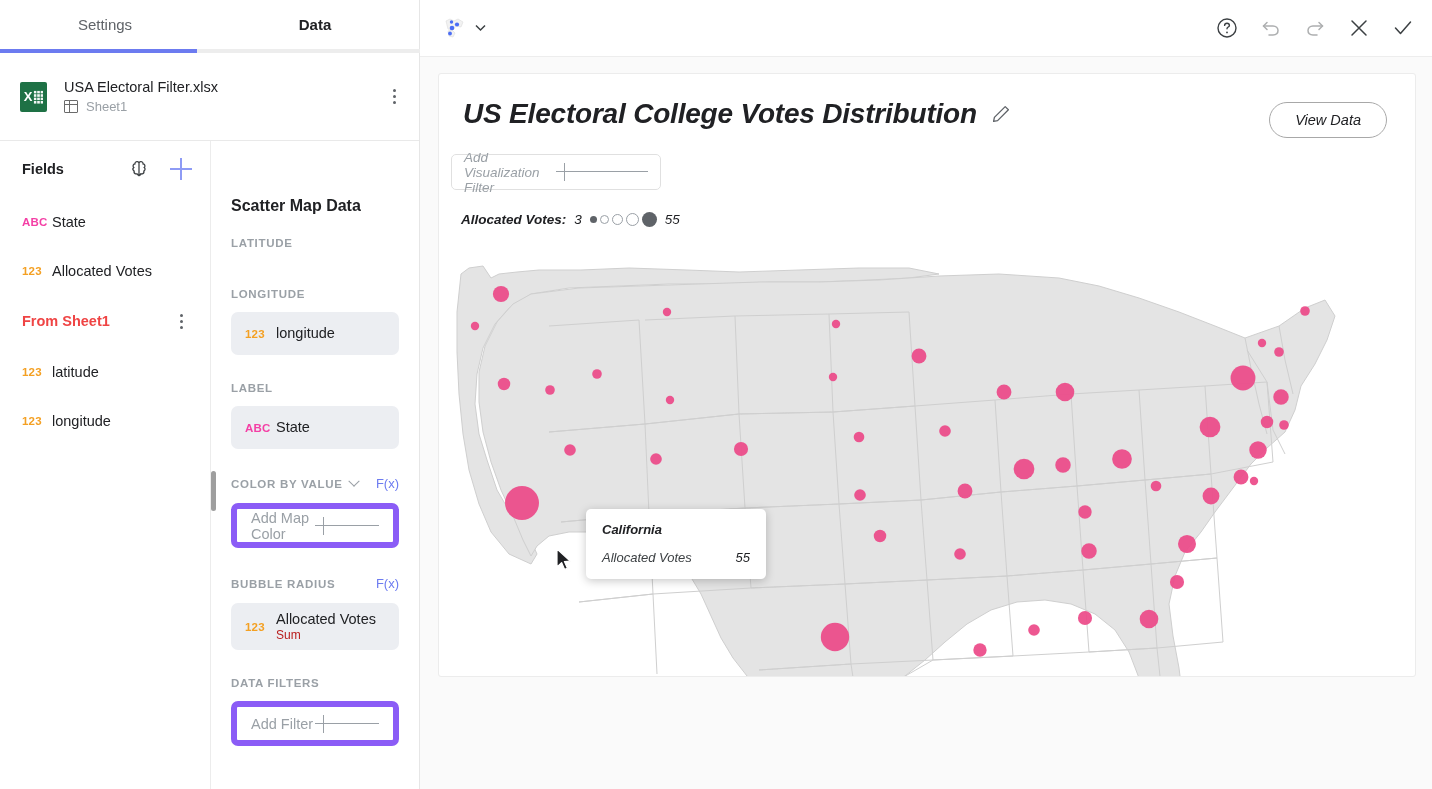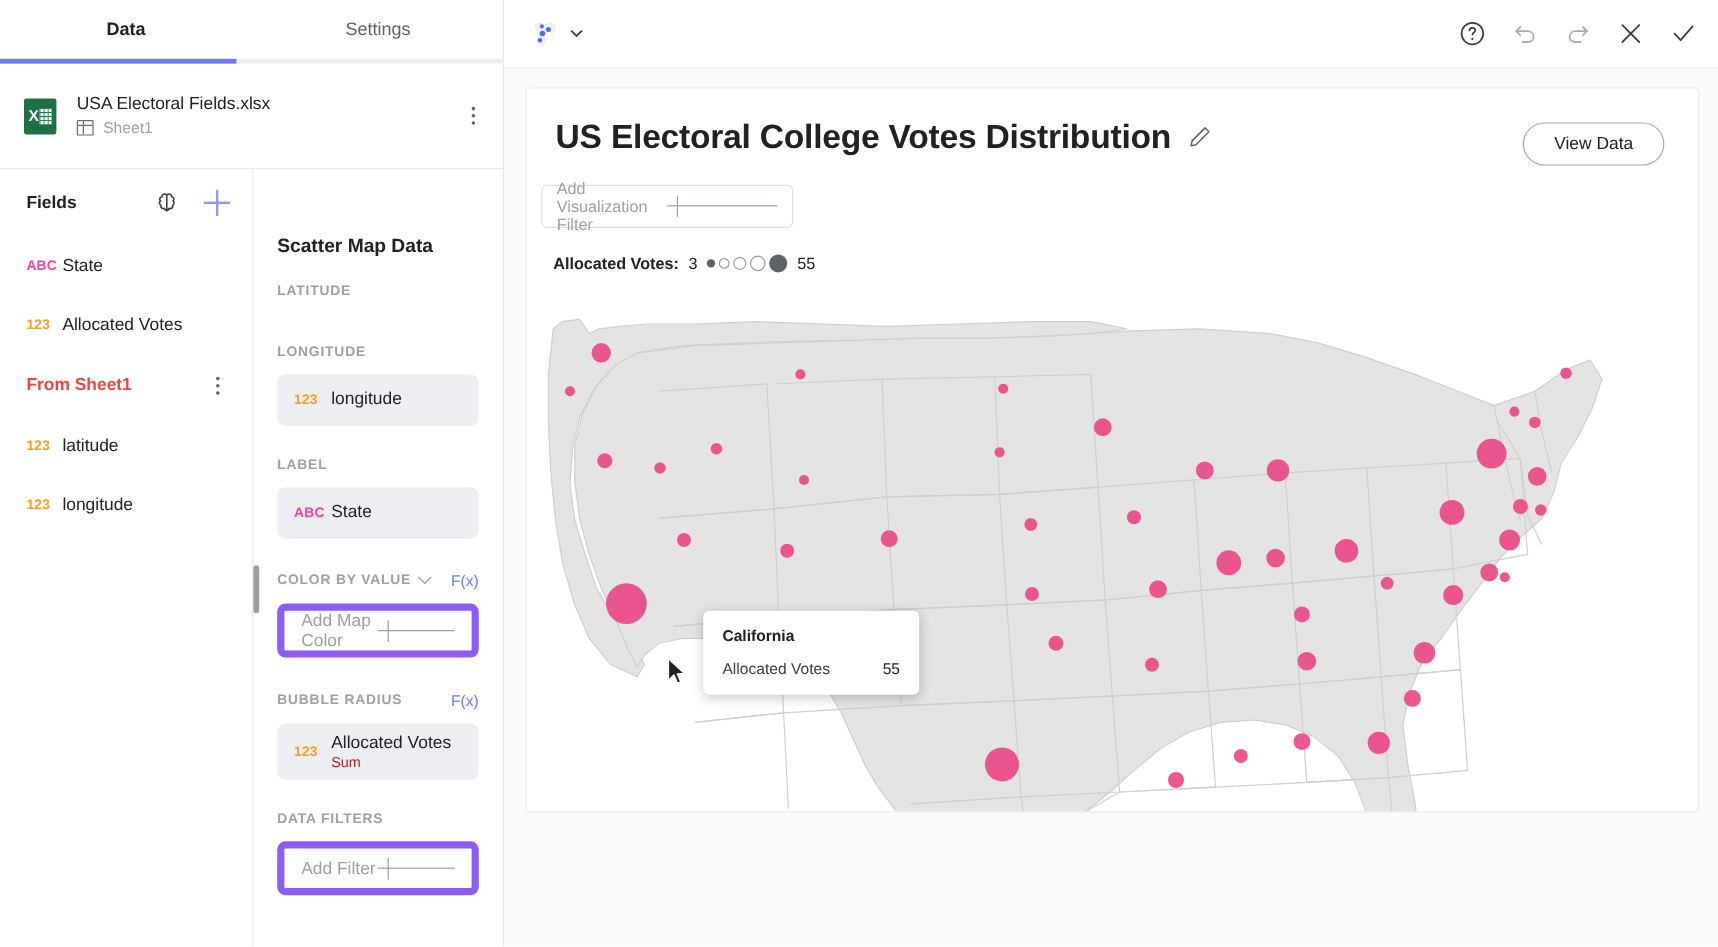--- a/index.html
+++ b/index.html
@@ -182,21 +182,21 @@
     display: flex; align-items: center; gap: 7px; cursor: pointer;
   }
   .topbar-spacer { flex: 1; }
   .topbar-icons { display: flex; align-items: center; gap: 22px; }
   .ticon { cursor: pointer; display: flex; align-items: center; justify-content: center; }
   .ticon.dim { opacity: .42; }
 
   .canvas-wrap { padding: 16px 16px 16px 18px; }
   .canvas {
     background: #ffffff; border: 1px solid #ececec; border-radius: 3px;
-    height: 604px; position: relative; overflow: hidden;
+    height: 604px; position: relative; overflow: hidden; font-style: italic;
   }
   .viz-head { display: flex; align-items: flex-start; padding: 24px 28px 0 24px; }
   .viz-title-row { display: flex; align-items: center; gap: 14px; }
   .viz-title { font-size: 28px; font-weight: bold; color: #202124; letter-spacing: -.2px; }
   .viz-head-spacer { flex: 1; }
   .view-data-btn {
     border: 1px solid #a8a8a8; border-radius: 22px; height: 36px;
     padding: 0 25px; display: flex; align-items: center;
     font-size: 14.5px; color: #202124; cursor: pointer; background: #fff;
     margin-top: 4px;
@@ -235,38 +235,38 @@
   .cursor-arrow { position: absolute; left: 116px; top: 284px; }
 </style>
 </head>
 <body>
 
 <div class="app">
 
   <div class="left-panel">
 
     <div class="tabs">
+      <div class="tab">
+        <span>Settings</span>
+      </div>
       <div class="tab active">
         <span>Data</span>
-      </div>
-      <div class="tab">
-        <span>Settings</span>
       </div>
     </div>
     <div class="tabs-underline">
       <div class="bar"></div>
     </div>
 
     <div class="file-row">
       <div class="xls-icon">
         <span class="x">X</span>
         <span class="grid"></span>
       </div>
       <div class="file-meta">
-        <div class="file-name">USA Electoral Fields.xlsx</div>
+        <div class="file-name">USA Electoral Filter.xlsx</div>
         <div class="file-sheet">
           <span class="sheet-icon"></span>
           <span class="file-sheet-name">Sheet1</span>
         </div>
       </div>
       <div class="kebab">
         <i></i>
         <i></i>
         <i></i>
       </div>

